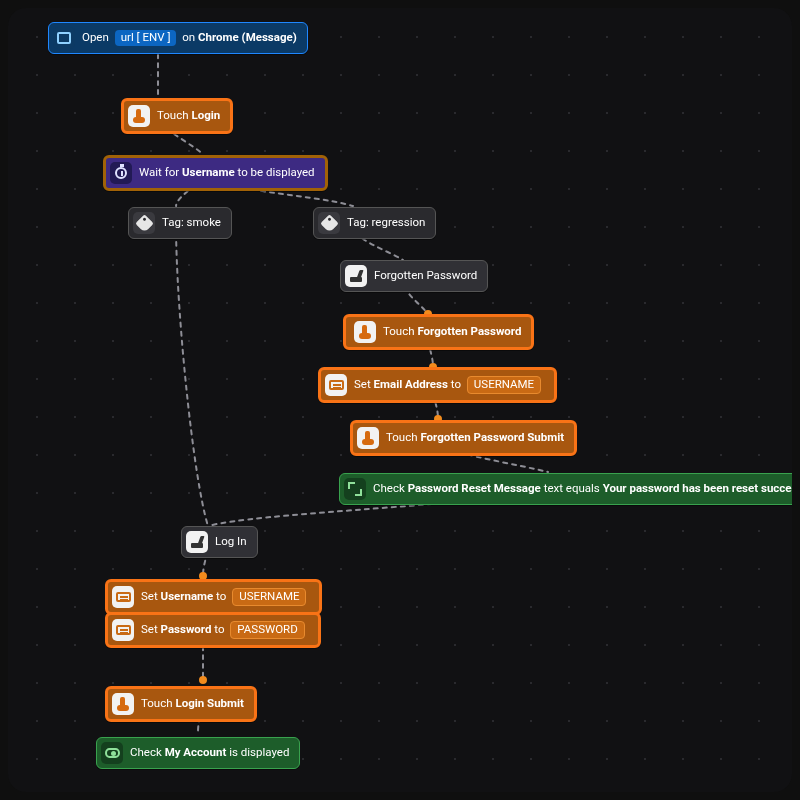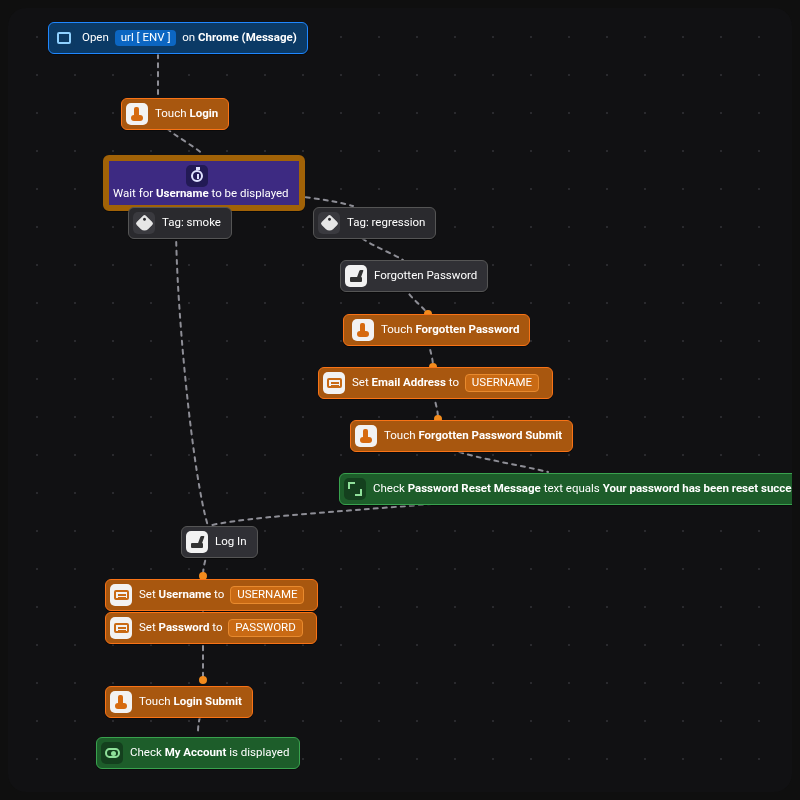--- a/index.html
+++ b/index.html
@@ -53,24 +53,24 @@
     display: inline-block;
     padding: 1px 6px;
     border-radius: 4px;
     font-weight: 400;
     margin: 0 3px;
   }
 
   
   .blue    { background: #0b3a66; border: 1px solid #1f87ff; }
   .blue    .pill { background: #0c66c2; }
-  .orange  { background: #a8570f; border: 1px solid #f97316; }
+  .orange  { background: #a8570f; border: 3px solid #f97316; }
   .orange  .chip { background: #f2f2f2; }
   .orange  .pill { background: #c96a14; border:1px solid #e88a2e; }
-  .purple  { background: #3d2a82; border: 6px solid #a16207; flex-direction: column; }
+  .purple  { background: #3d2a82; border: 3px solid #a16207; }
   .purple  .chip { background: #221a55; }
   .gray    { background: #2a2a2e; border: 1px solid #555; }
   .gray    .chip { background: #3a3a3f; }
   .graybtn { background: #303035; border: 1px solid #555; }
   .graybtn .chip { background: #f2f2f2; }
   .green   { background: #1d5d2a; border: 1px solid #39a24e; }
   .green   .chip { background: #14401e; }
 
   
   .icon { display:inline-block; }

